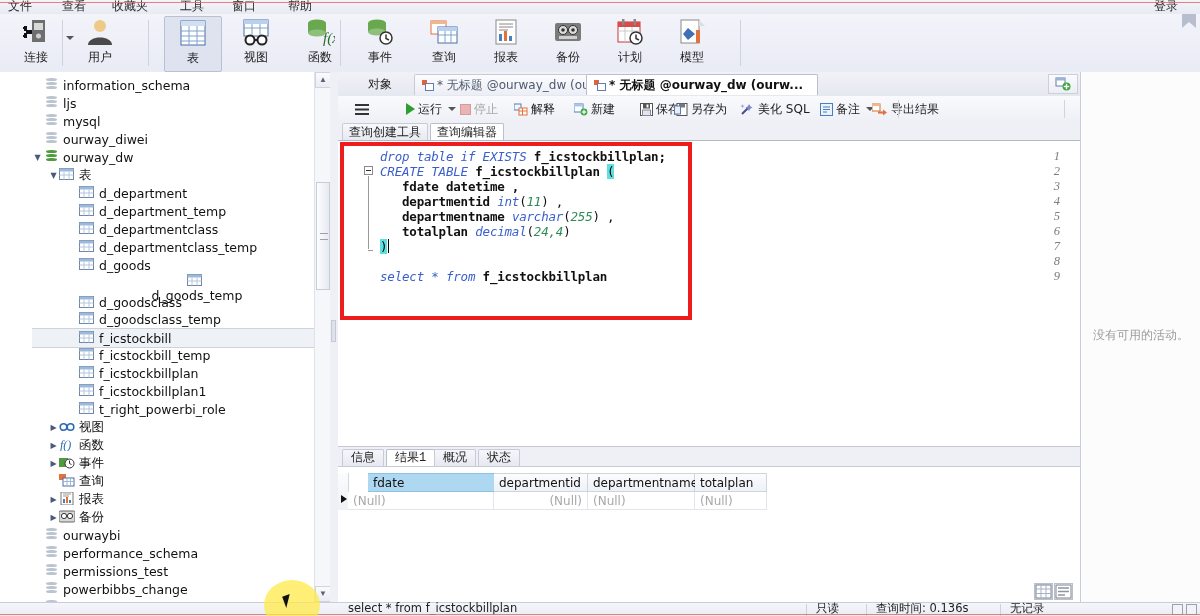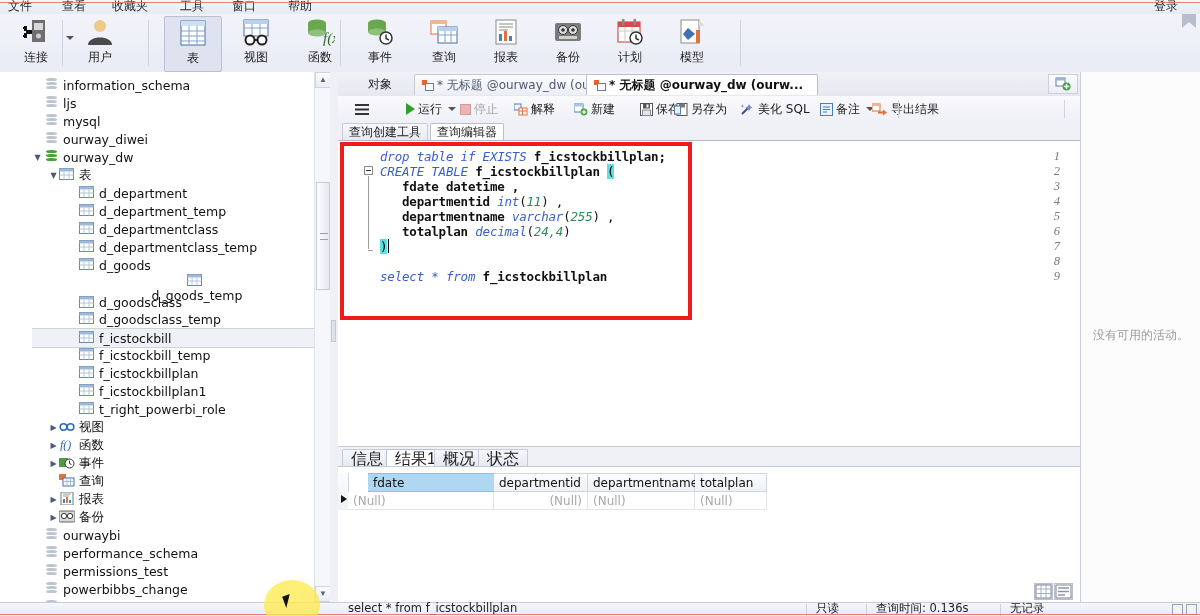--- a/index.html
+++ b/index.html
@@ -131,22 +131,22 @@
   .kw{color:#3a5fcd;font-style:italic;}
   .id{color:#111;font-weight:bold;}
   .num{color:#2e8b57;font-style:italic;}
   .pl{color:#111;}
   .selbr{background:#5fe0e0;color:#000;}
   #caret{position:absolute;width:1px;background:#000;}
   #redbox{position:absolute;left:340px;top:142px;width:352px;height:178px;border:4px solid #ee1c1c;box-sizing:border-box;pointer-events:none;}
 
   
   #resTabs{position:absolute;left:0;top:374px;width:742px;height:20px;background:#eef0f6;border-top:1px solid #c6cad6;}
-  .rtab{position:absolute;top:2px;height:17px;line-height:17px;padding:0 8px;font-size:16px;
-        font-family:Liberation Sans, sans-serif;background:linear-gradient(#f6f7fb,#e6e8f0);
+  .rtab{position:absolute;top:2px;height:17px;line-height:17px;padding:0 8px;font-size:12px;
+        font-family:Liberation Mono, monospace;background:linear-gradient(#f6f7fb,#e6e8f0);
         border:1px solid #c7cbd8;border-bottom:none;border-radius:2px 2px 0 0;color:#222;}
   .rtab.active{background:#fff;border-color:#b9bfd0;}
 
   #grid{position:absolute;left:0;top:394px;width:742px;height:186px;background:#fff;border-top:1px solid #c6cad6;}
   #gridHdr{position:absolute;left:0;top:6px;height:19px;}
   .gh{position:absolute;top:0;height:19px;line-height:19px;box-sizing:border-box;
       border:1px solid #cfd5de;border-left:none;background:linear-gradient(#fbfcfe,#eef1f6);
       font-size:12px;font-family:"DejaVu Sans",sans-serif;padding-left:5px;color:#111;white-space:nowrap;}
   .gh.sel{background:#aed8f2;border-color:#8fc1e3;}
   #gridRow{position:absolute;left:0;top:25px;height:18px;}

